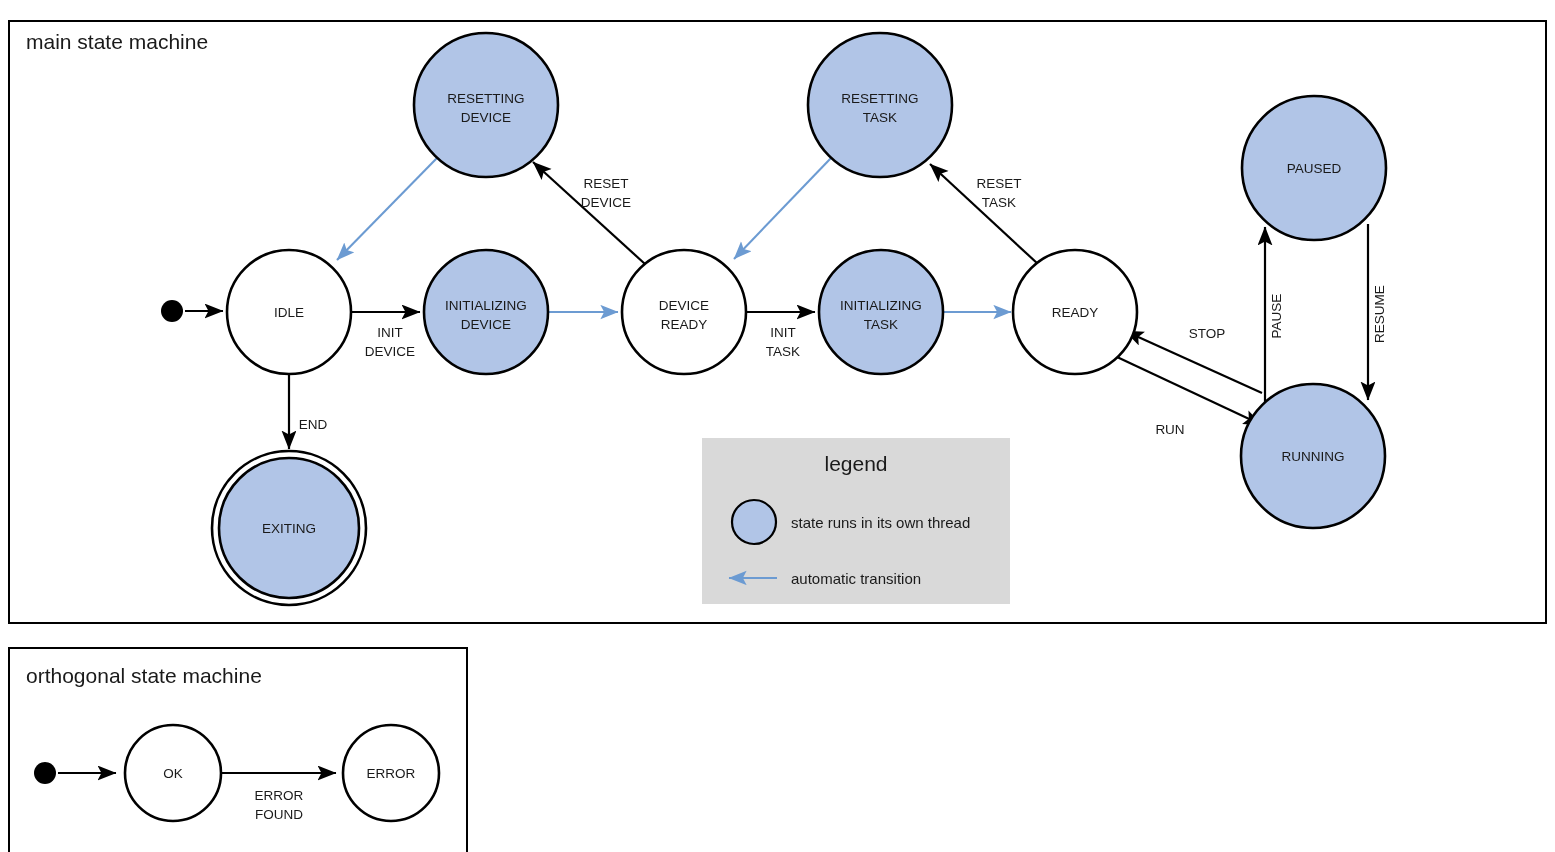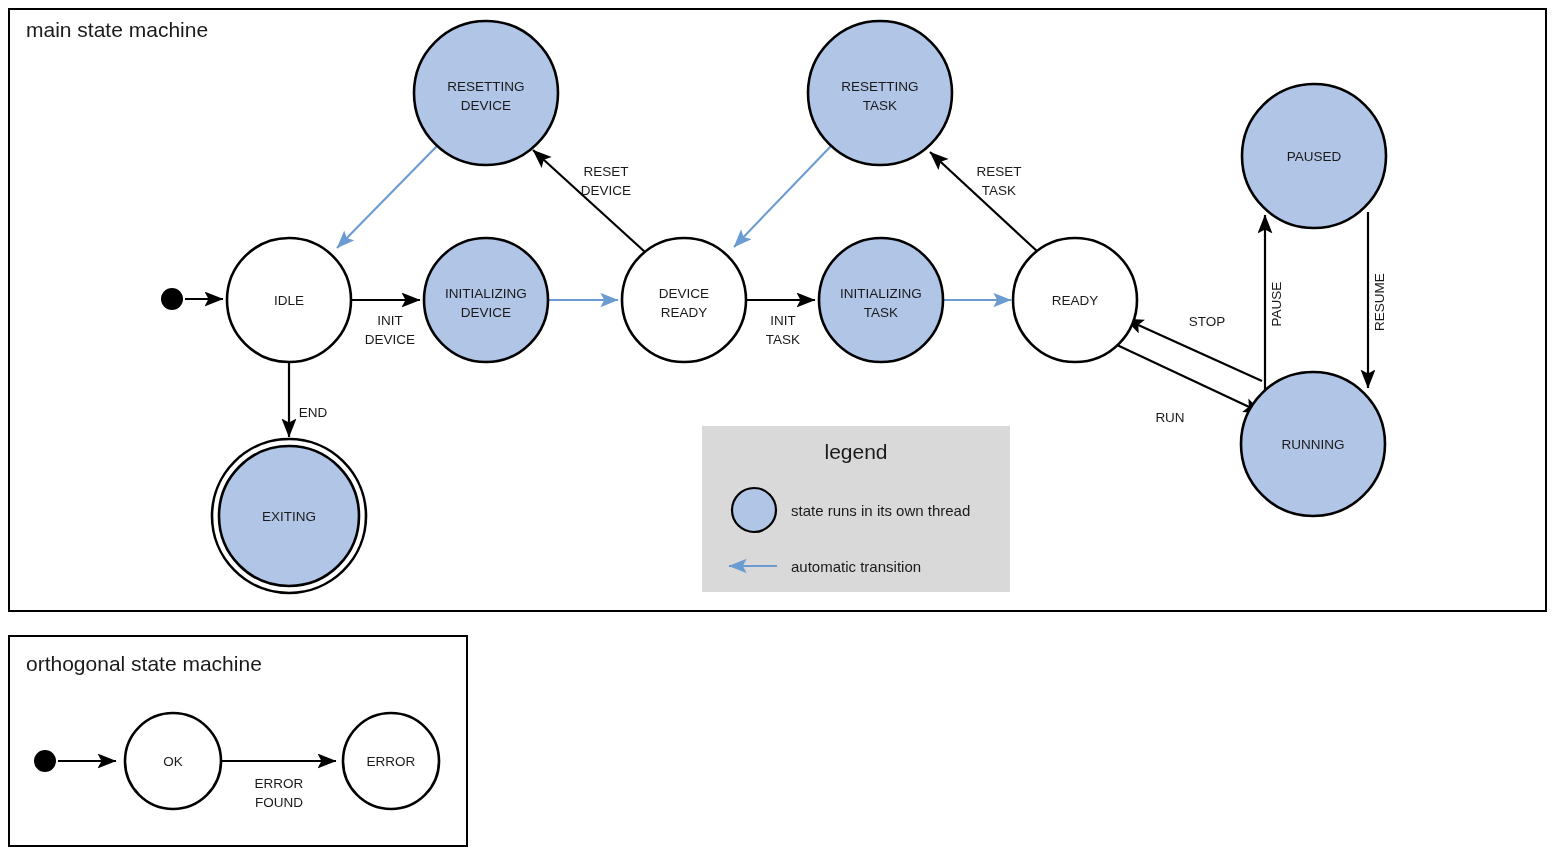--- a/index.html
+++ b/index.html
@@ -10,20 +10,21 @@
   body {
     width: 1555px;
     height: 852px;
     font-family: "Liberation Sans", sans-serif;
     overflow: hidden;
   }
   #canvas {
     position: relative;
     width: 1555px;
     height: 827px;
+    margin-top: 12px;
   }
   svg#diagram {
     position: absolute;
     left: 0;
     top: 0;
     width: 1555px;
     height: 852px;
   }
   .frame {
     fill: #ffffff;

